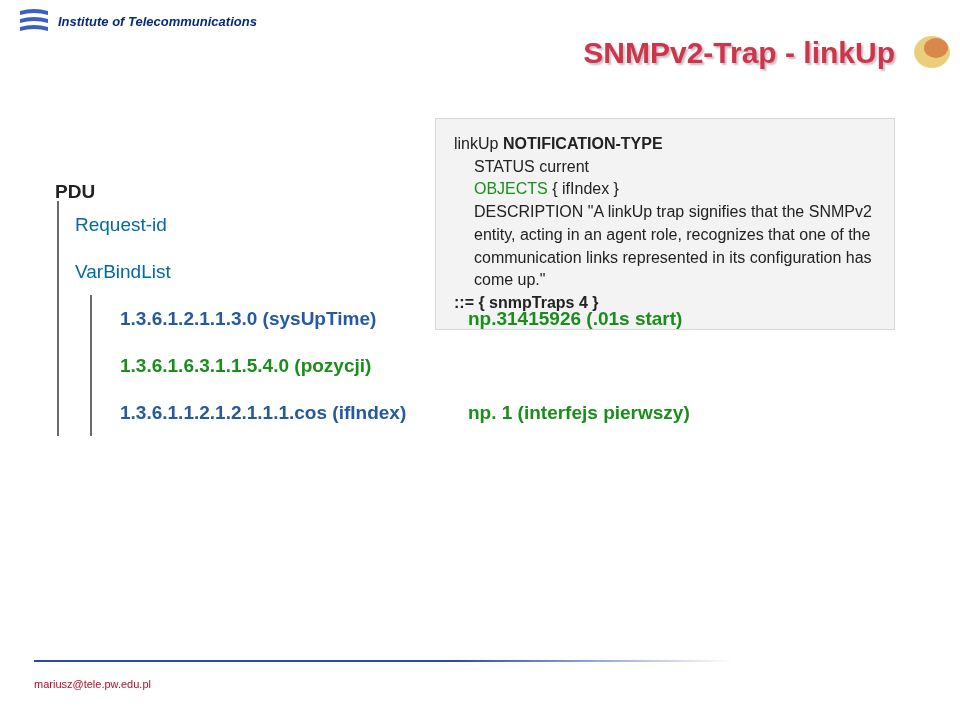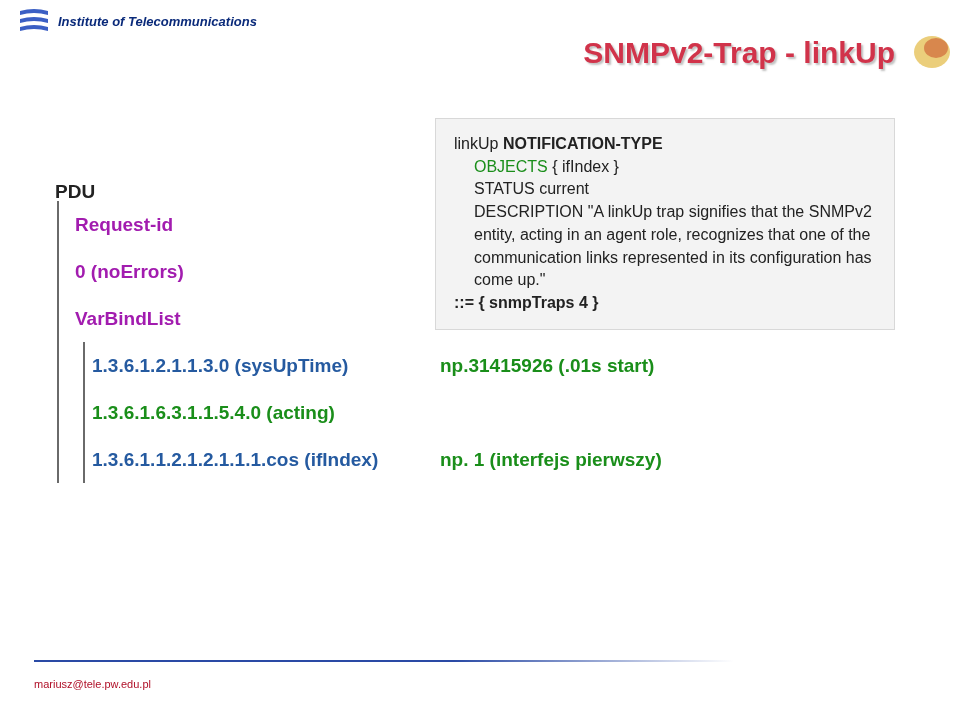--- a/index.html
+++ b/index.html
@@ -72,28 +72,28 @@
     .pdu-section .pdu-label {
       font-weight: bold;
       color: #222;
     }
     .pdu-list {
       border-left: 2px solid #6a6a6a;
       padding-left: 16px;
       margin-left: 2px;
     }
     .pdu-item {
-      color: #a21caf;
-      font-weight: bold;
+      color: #0369a1;
+      font-weight: normal;
       padding: 14px 0;
     }
     .varbind-list {
       border-left: 2px solid #6a6a6a;
-      padding-left: 7px;
-      margin-left: 8px;
+      padding-left: 28px;
+      margin-left: 15px;
     }
     .varbind-row {
       display: flex;
       padding: 14px 0;
     }
     .varbind-oid {
       color: #255aa0;
       font-weight: bold;
       width: 348px;
       flex-shrink: 0;
@@ -143,46 +143,45 @@
   </svg>
 </span>
 
 <div class="slide-title">SNMPv2-Trap - linkUp</div>
 
 <div class="code-box">
   <div>
     <span>linkUp </span><span class="kw-bold">NOTIFICATION-TYPE</span>
   </div>
   <div class="code-line-indent">
-    <span class="objects-kw">OBJECTS</span><span> { ifIndex }</span>
+    <span>STATUS </span><span>current</span>
   </div>
   <div class="code-line-indent">
-    <span>STATUS </span><span>current</span>
+    <span class="objects-kw">OBJECTS</span><span> { ifIndex }</span>
   </div>
   <div class="code-line-indent">
     <span>DESCRIPTION </span><span>"A linkUp trap signifies that the SNMPv2 entity, acting in an agent role, recognizes that one of the communication links represented in its configuration has come up."</span>
   </div>
   <div>
     <span class="kw-bold">::= { snmpTraps 4 }</span>
   </div>
 </div>
 
 <div class="pdu-section">
   <div class="pdu-label">PDU</div>
   <div class="pdu-list">
     <div class="pdu-item">Request-id</div>
-    <div class="pdu-item">0 (noErrors)</div>
     <div class="pdu-item">VarBindList</div>
     <div class="varbind-list">
       <div class="varbind-row">
         <span class="varbind-oid">1.3.6.1.2.1.1.3.0 (sysUpTime)</span>
         <span class="varbind-val">np.31415926 (.01s start)</span>
       </div>
       <div class="varbind-row">
-        <span class="varbind-val">1.3.6.1.6.3.1.1.5.4.0 (acting)</span>
+        <span class="varbind-val">1.3.6.1.6.3.1.1.5.4.0 (pozycji)</span>
       </div>
       <div class="varbind-row">
         <span class="varbind-oid">1.3.6.1.1.2.1.2.1.1.1.cos (ifIndex)</span>
         <span class="varbind-val">np. 1 (interfejs pierwszy)</span>
       </div>
     </div>
   </div>
 </div>
 
 <div class="footer-line"></div>

